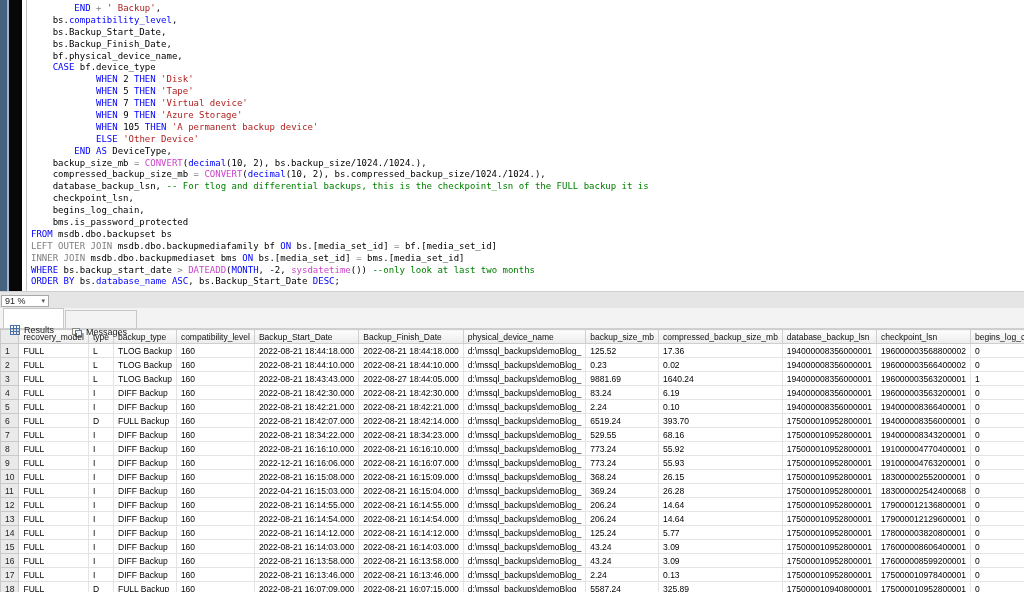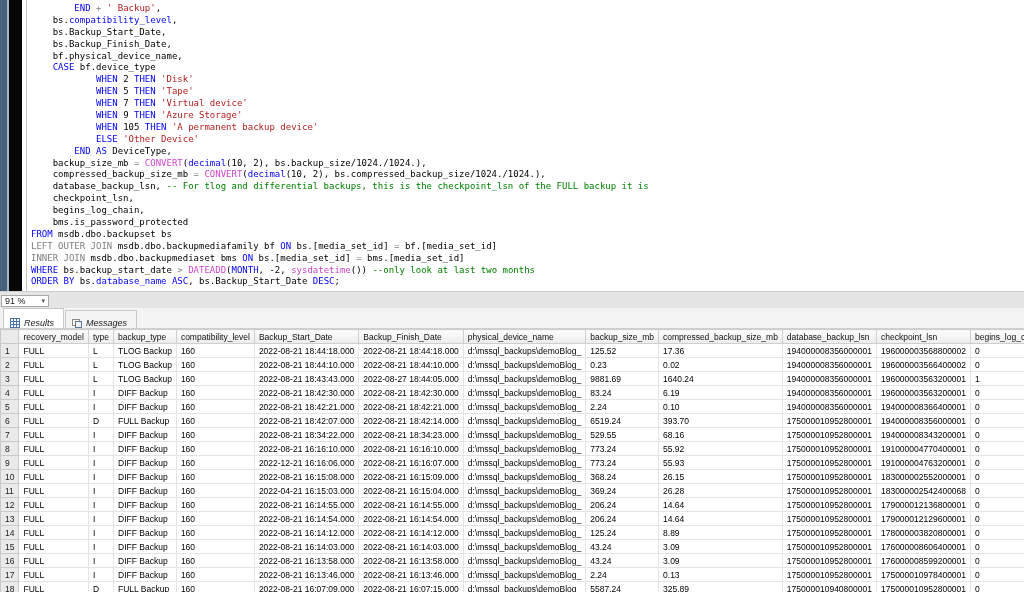--- a/index.html
+++ b/index.html
@@ -26,23 +26,23 @@
     width:48px; margin:1px 1px 1px 1px; background:#ffffff; border:1px solid #a8a8a8;
     font-size:9px; color:#222; display:flex; align-items:center; justify-content:space-between;
     padding:0 3px; cursor:default;
   }
   .dd-arrow{ font-size:7px; color:#555; }
   .hscroll{ flex:1; background:#f3f3f3; border-left:1px solid #d8d8d8; position:relative; }
   .scroll-arrow{ position:absolute; left:4px; top:2px; font-size:9px; color:#9a9a9a; }
   
   .tabbar{ height:20px; background:#f3f3f3; display:flex; align-items:flex-end; padding-left:3px; }
   .tab{
-    display:flex; align-items:flex-end; gap:4px; height:18px; padding:8px 9px 0 6px;
+    display:flex; align-items:flex-start; gap:4px; height:18px; padding:16px 9px 0 6px;
     font-size:9px; color:#222; background:#f3f3f3; border:1px solid #c8c8c8; border-bottom:none;
-    margin-right:1px; cursor:default;font-style:italic;
+    margin-right:1px; cursor:default;
   }
   .tab.active{ background:#ffffff; position:relative; z-index:2; height:20px; }
   .tab .icon{ display:inline-block; width:10px; height:10px; }
   .gridwrap{ width:100%; overflow:hidden; background:#ffffff; border-top:1px solid #cfcfcf; }
   table.grid{ border-collapse:collapse; table-layout:fixed; font-size:8.5px; color:#000; }
   table.grid th, table.grid td{
     height:14px; padding:0 4px; text-align:left; font-weight:normal;
     overflow:hidden; white-space:nowrap; border:1px solid #e4e4e4;
   }
   table.grid thead th{
@@ -333,21 +333,21 @@
             <tr>
               <td class="rownum">14</td>
               <td>FULL</td>
               <td>I</td>
               <td>DIFF Backup</td>
               <td>160</td>
               <td>2022-08-21 16:14:12.000</td>
               <td>2022-08-21 16:14:12.000</td>
               <td>d:\mssql_backups\demoBlog_</td>
               <td>125.24</td>
-              <td>8.89</td>
+              <td>5.77</td>
               <td>175000010952800001</td>
               <td>178000003820800001</td>
               <td>0</td>
             </tr>
             <tr>
               <td class="rownum">15</td>
               <td>FULL</td>
               <td>I</td>
               <td>DIFF Backup</td>
               <td>160</td>

